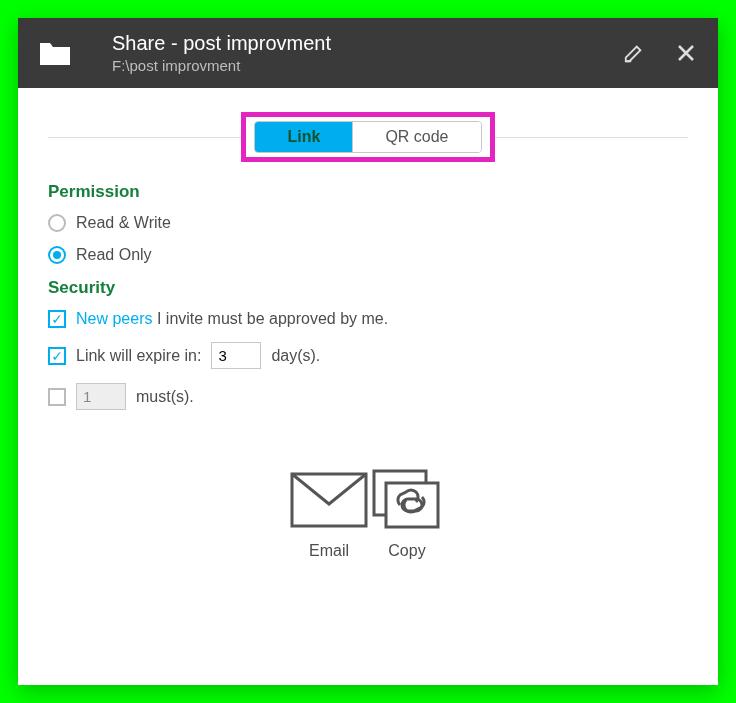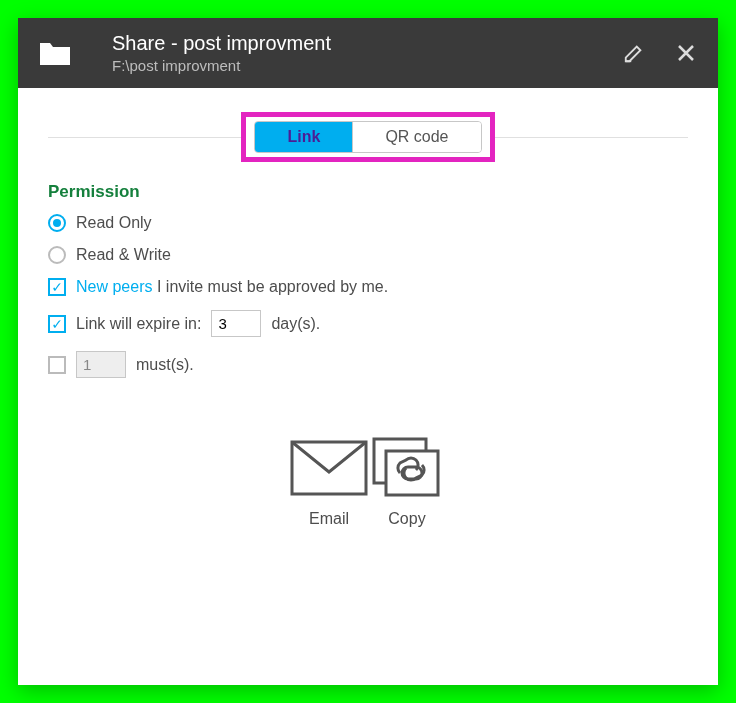--- a/index.html
+++ b/index.html
@@ -85,21 +85,21 @@
       padding: 6px 32px;
       font-size: 16px;
       cursor: pointer;
       color: #555;
       background: #fff;
       border-right: 1px solid #c7c7c7;
     }
     .tab:last-child { border-right: none; }
     .tab.active {
       background: #00aeef;
-      color: #4c1d95;
+      color: #14532d;
       font-weight: 600;
     }
     .section-heading {
       font-size: 17px;
       font-weight: 700;
       color: #15803d;
       margin-top: 4px;
       margin-bottom: 12px;
     }
     .radio-row, .check-row {
@@ -209,28 +209,29 @@
         <div class="tabs">
           <div class="tab active">Link</div>
           <div class="tab">QR code</div>
         </div>
       </div>
       <div class="tabs-line"></div>
     </div>
 
     <div class="section-heading">Permission</div>
     <div class="radio-row">
+      <div class="radio"></div>
+      <span>Read &amp; Write</span>
+    </div>
+    <div class="radio-row">
       <div class="radio selected"></div>
       <span>Read Only</span>
     </div>
-    <div class="radio-row">
-      <div class="radio"></div>
-      <span>Read &amp; Write</span>
-    </div>
-
+
+    <div class="section-heading">Security</div>
 
     <div class="check-row">
       <div class="checkbox checked">✓</div>
       <span>
         <span class="link-new-peers">New peers</span><span> I invite must be approved by me.</span>
       </span>
     </div>
 
     <div class="check-row">
       <div class="checkbox checked">✓</div>

